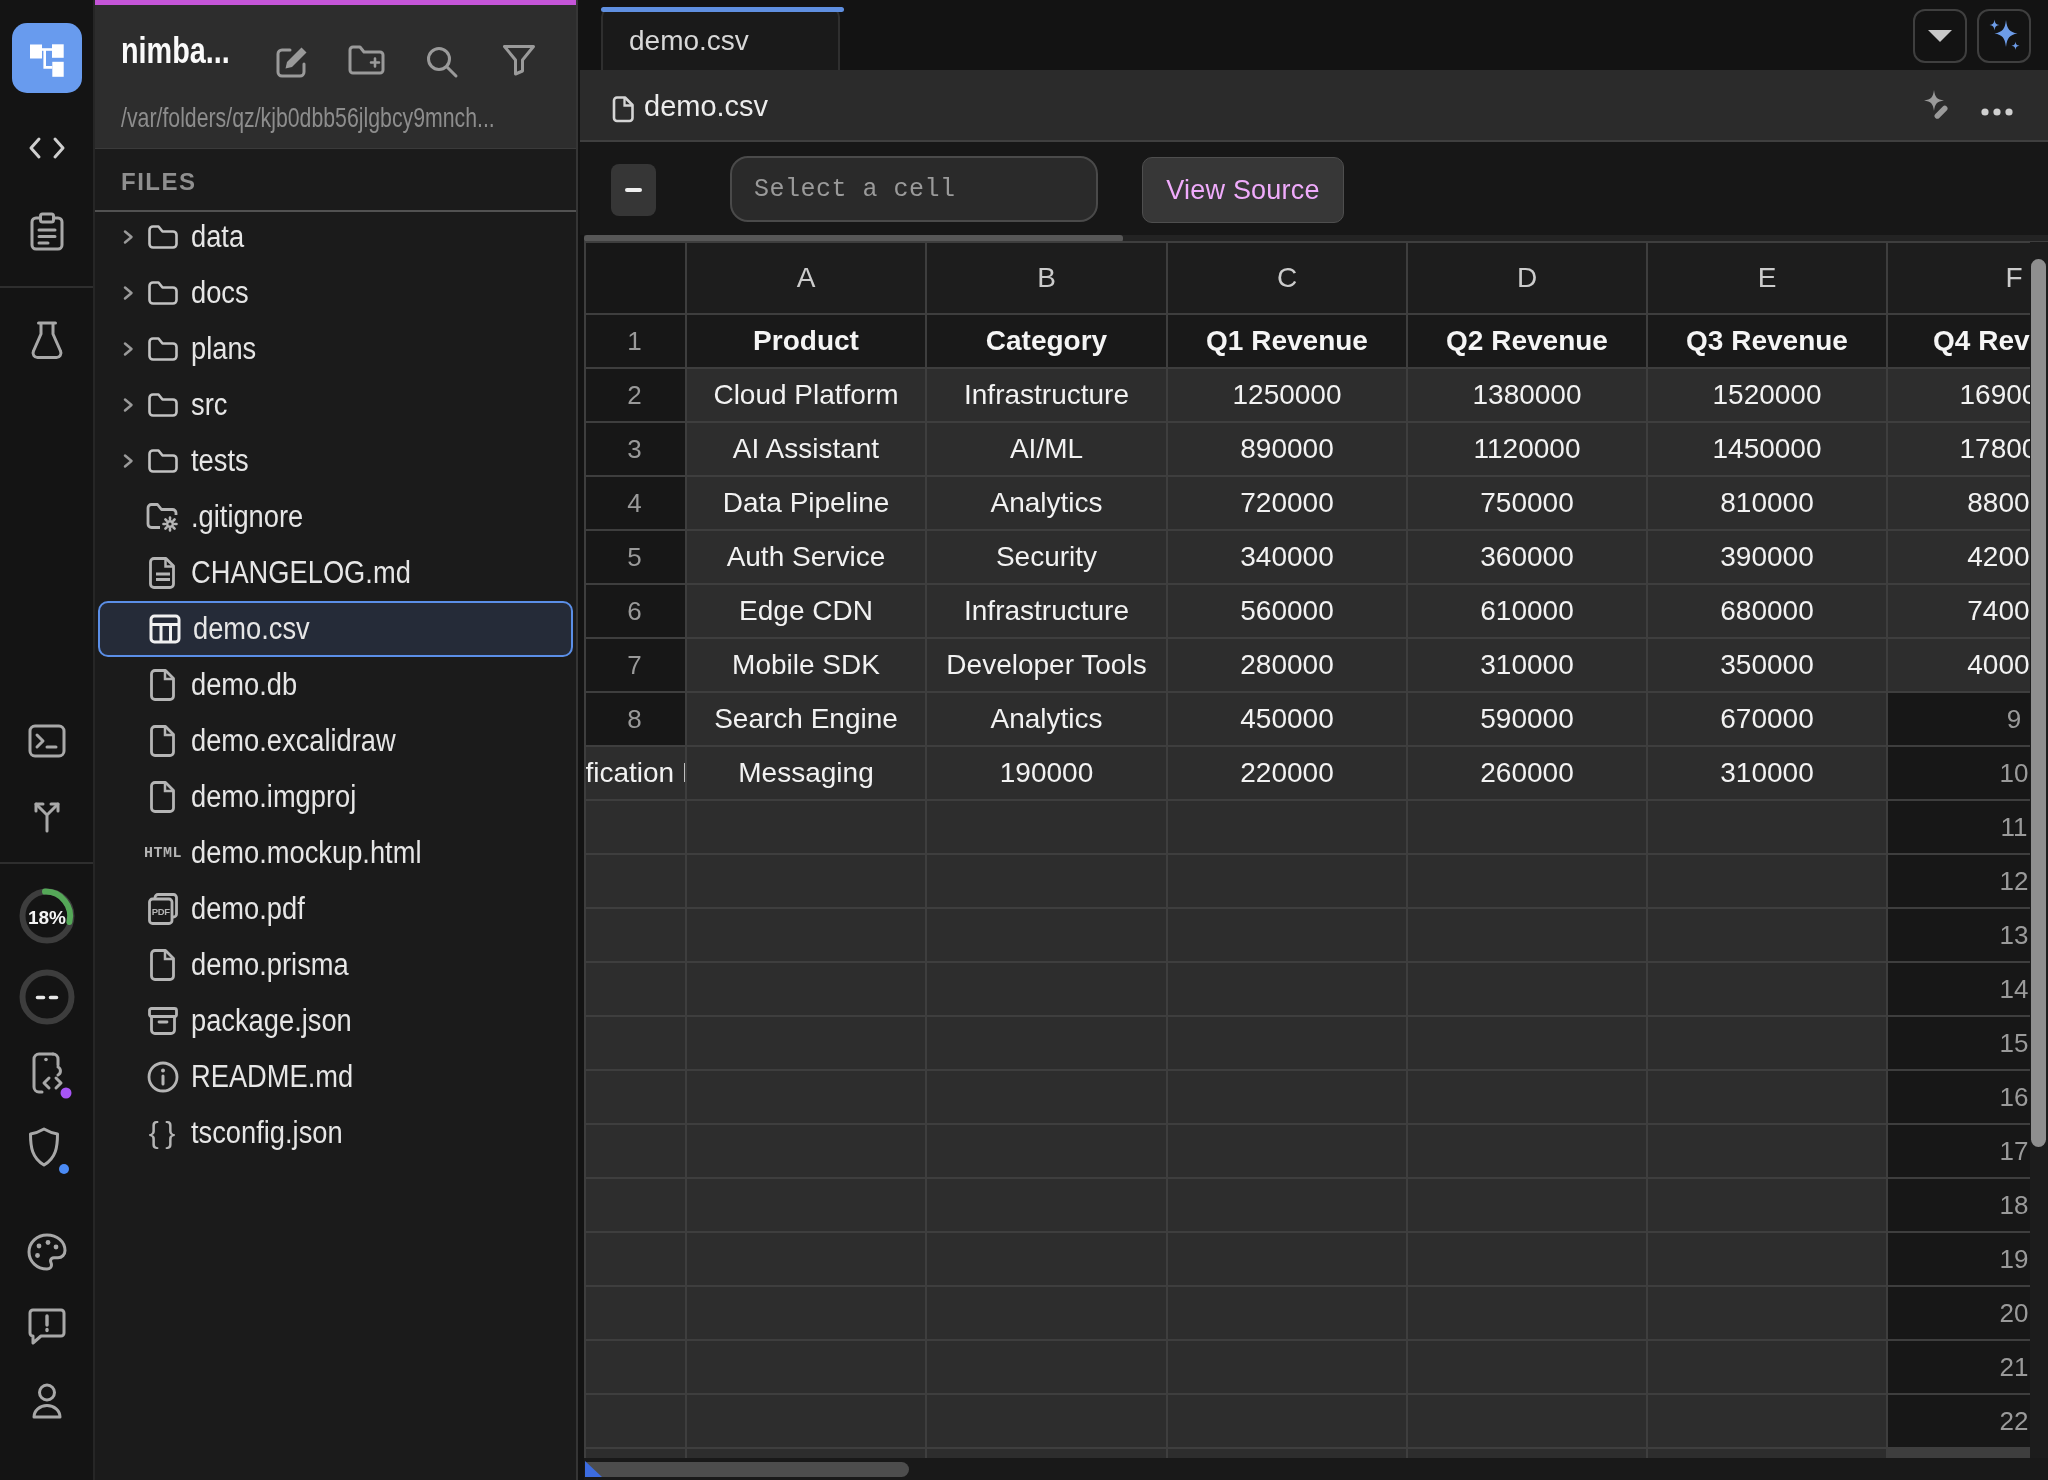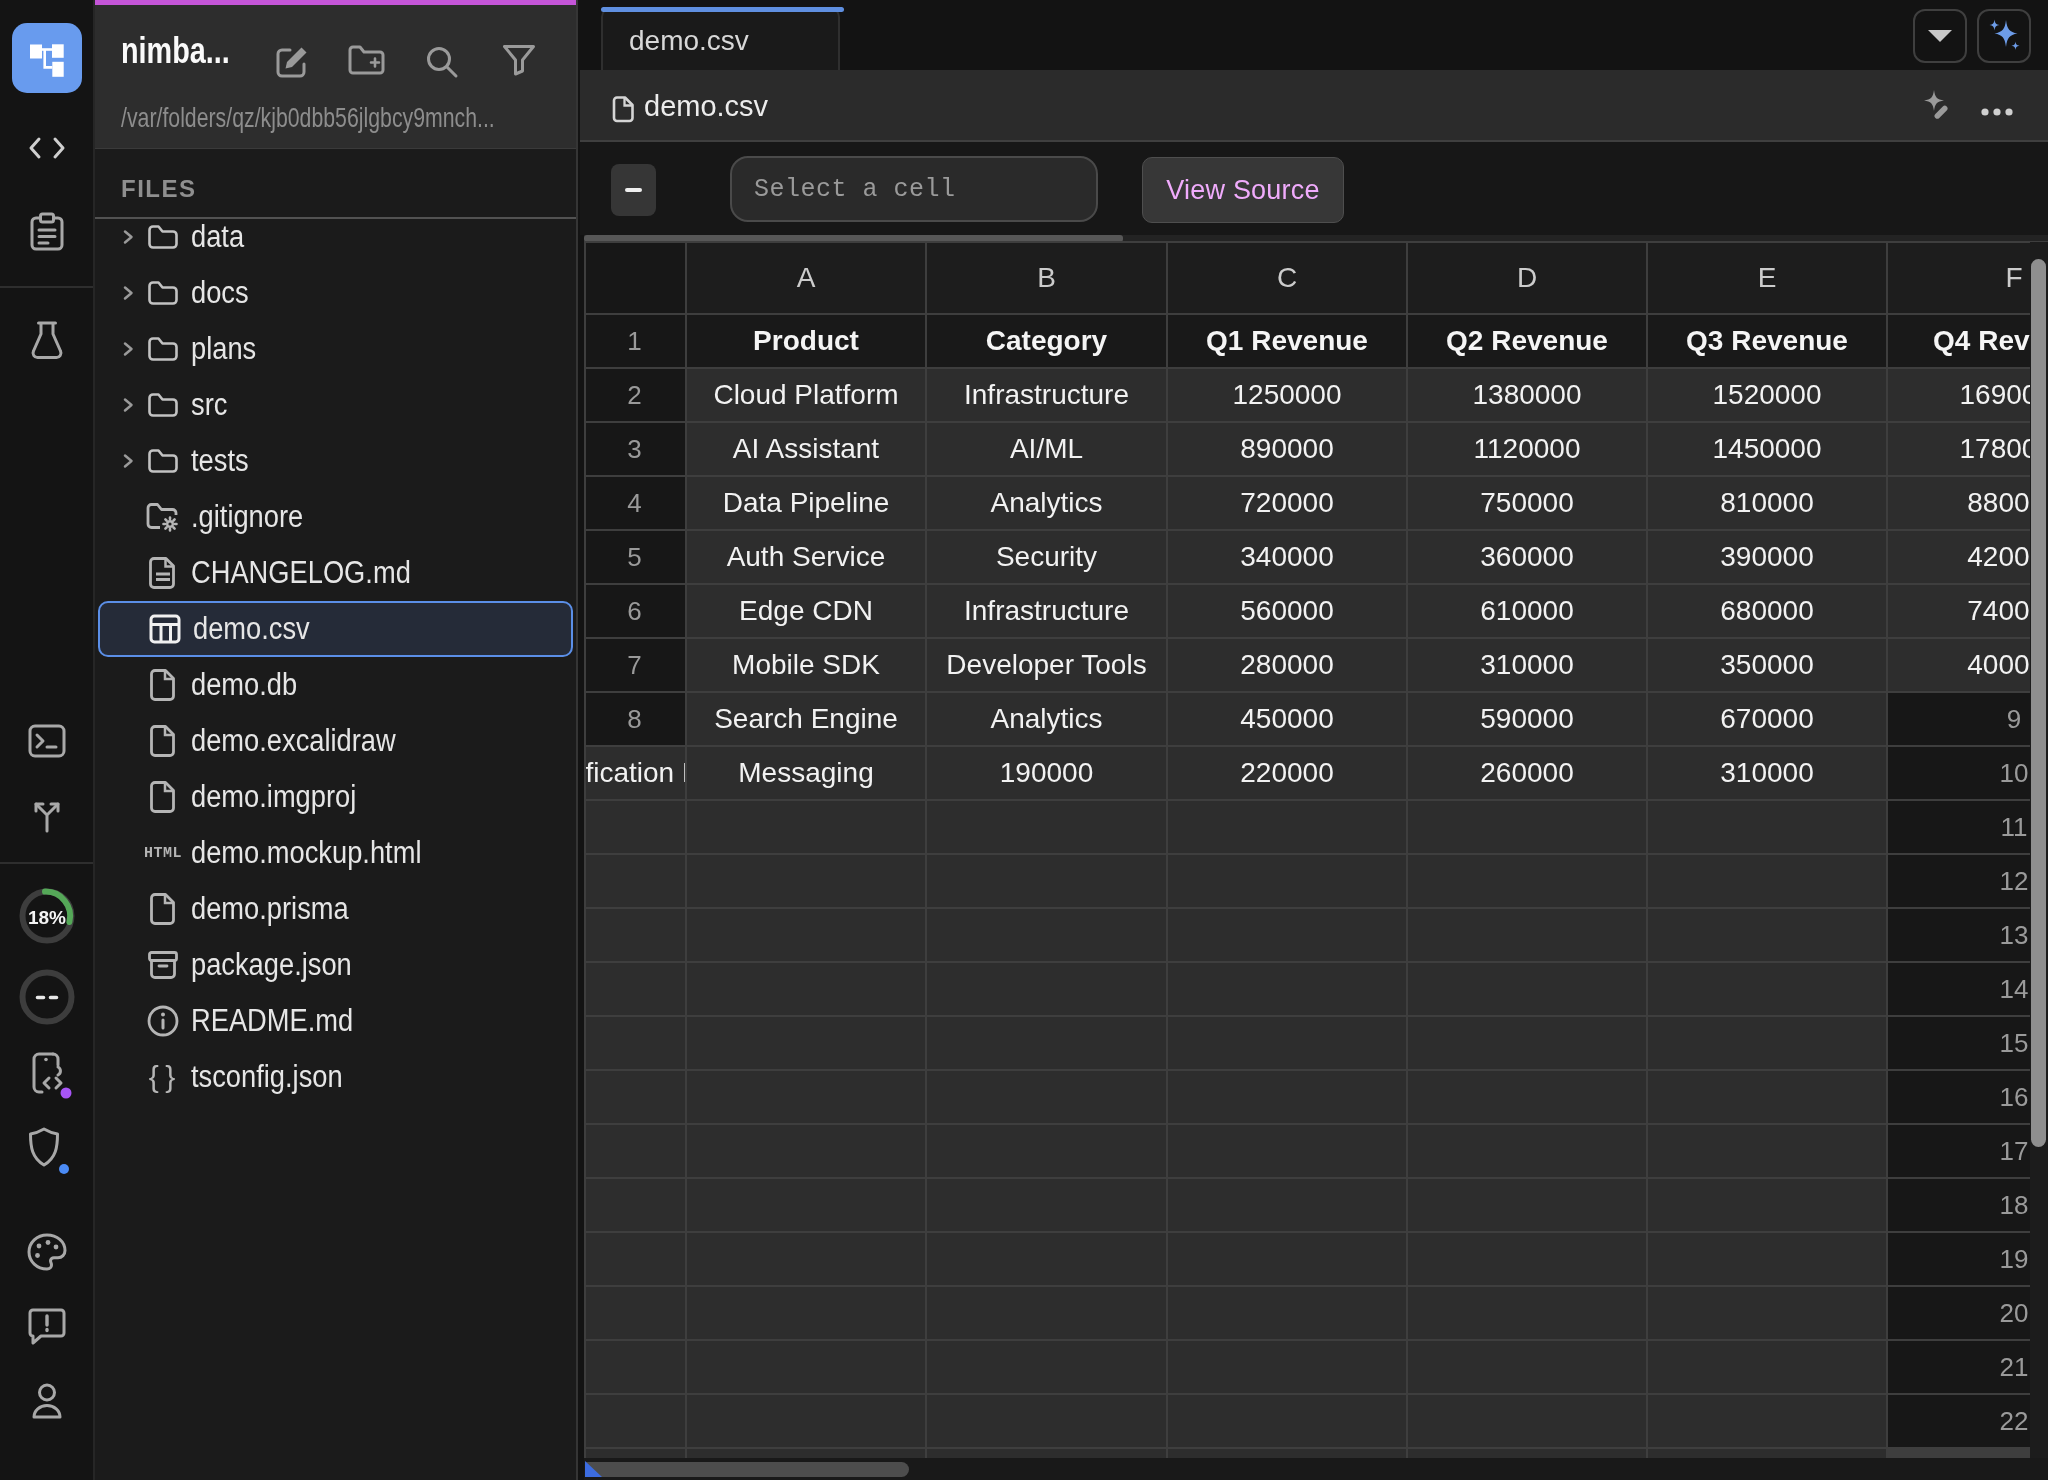--- a/index.html
+++ b/index.html
@@ -10,21 +10,21 @@
 .aicon{position:absolute;left:0;width:93px;display:flex;justify-content:center;align-items:center}
 .asep{position:absolute;left:0;width:93px;height:2px;background:#2e2e2e}
 
 
 #sidebar{position:absolute;left:95px;top:0;width:483px;height:1480px;background:#1b1b1b;border-right:2px solid #353535}
 #ptop{position:absolute;left:0;top:0;width:100%;height:5px;background:#c455d8}
 #shdr{position:absolute;left:0;top:5px;width:100%;height:144px;background:#2d2d2d;border-bottom:1px solid #3a3a3a}
 #sname{position:absolute;left:26px;top:25px;font-size:36px;font-weight:bold;color:#fafafa;transform:scaleX(.8);transform-origin:left center;white-space:nowrap}
 .hicon{position:absolute;top:39px}
 #spath{position:absolute;left:26px;top:97px;font-size:28px;color:#8d8d8d;transform:scaleX(.76);transform-origin:left center;white-space:nowrap}
-#files{position:absolute;left:0;top:161px;width:100%;height:58px;border-bottom:2px solid #525252;display:flex;align-items:center}
+#files{position:absolute;left:0;top:154px;width:100%;height:58px;border-bottom:2px solid #525252;display:flex;align-items:center}
 #files span{margin-left:26px;font-size:24px;font-weight:bold;color:#8f8f8f;letter-spacing:1.5px}
 #flist{position:absolute;left:0;top:209px;width:100%}
 .frow{position:relative;height:56px;display:flex;align-items:center;color:#e6e6e6}
 .frow .chev{width:16px;margin-left:26px;display:flex;align-items:center}
 .frow .ficon{width:36px;margin-left:8px;display:flex;align-items:center;justify-content:center}
 .frow .fname{margin-left:10px;font-size:31px;transform:scaleX(.88);transform-origin:left center;white-space:nowrap}
 .frow.sel{background:#252b38;border:2px solid #5b8fe8;border-radius:10px;margin:0 3px 0 3px}
 .frow.sel .chev{margin-left:23px}
 
 
@@ -322,20 +322,31 @@
             </svg>
           </span>
           <span class="fname">demo.imgproj</span>
         </div>
 <div class="frow">
           <span class="chev"></span>
           <span class="ficon">
             <span style="font-family:'Liberation Mono',monospace;font-size:15px;font-weight:bold;color:#b5b5b5;letter-spacing:.5px">HTML</span>
           </span>
           <span class="fname">demo.mockup.html</span>
+        </div>
+<div class="frow">
+          <span class="chev"></span>
+          <span class="ficon">
+            <svg class="" width="34" height="34" viewBox="0 0 34 34" fill="none">
+              <path d="M9 7 V5.5 A3 3 0 0 1 12 2.5 H27.5 A3 3 0 0 1 30.5 5.5 V22 A3 3 0 0 1 27.5 25 H26" stroke="#b5b5b5" stroke-width="2.8" fill="none"></path>
+              <rect x="3.5" y="7" width="22.5" height="24.5" rx="3" stroke="#b5b5b5" stroke-width="2.8" fill="none"></rect>
+              <text x="14.7" y="23" font-family="Liberation Sans,sans-serif" font-size="9.5" font-weight="bold" fill="#b5b5b5" text-anchor="middle" letter-spacing="-0.3">PDF</text>
+            </svg>
+          </span>
+          <span class="fname">demo.pdf</span>
         </div>
 <div class="frow">
           <span class="chev"></span>
           <span class="ficon">
             <svg class="" width="30" height="34" viewBox="0 0 30 34" fill="none">
               <path d="M7 2.5 H17.5 L25.5 10.5 V28 A3.5 3.5 0 0 1 22 31.5 H7 A3.5 3.5 0 0 1 3.5 28 V6 A3.5 3.5 0 0 1 7 2.5 Z" stroke="#b5b5b5" stroke-width="2.8" fill="none" stroke-linejoin="round"></path>
               <path d="M17 3 V11 H25" stroke="#b5b5b5" stroke-width="2.5" fill="none"></path>
             </svg>
           </span>
           <span class="fname">demo.prisma</span>

